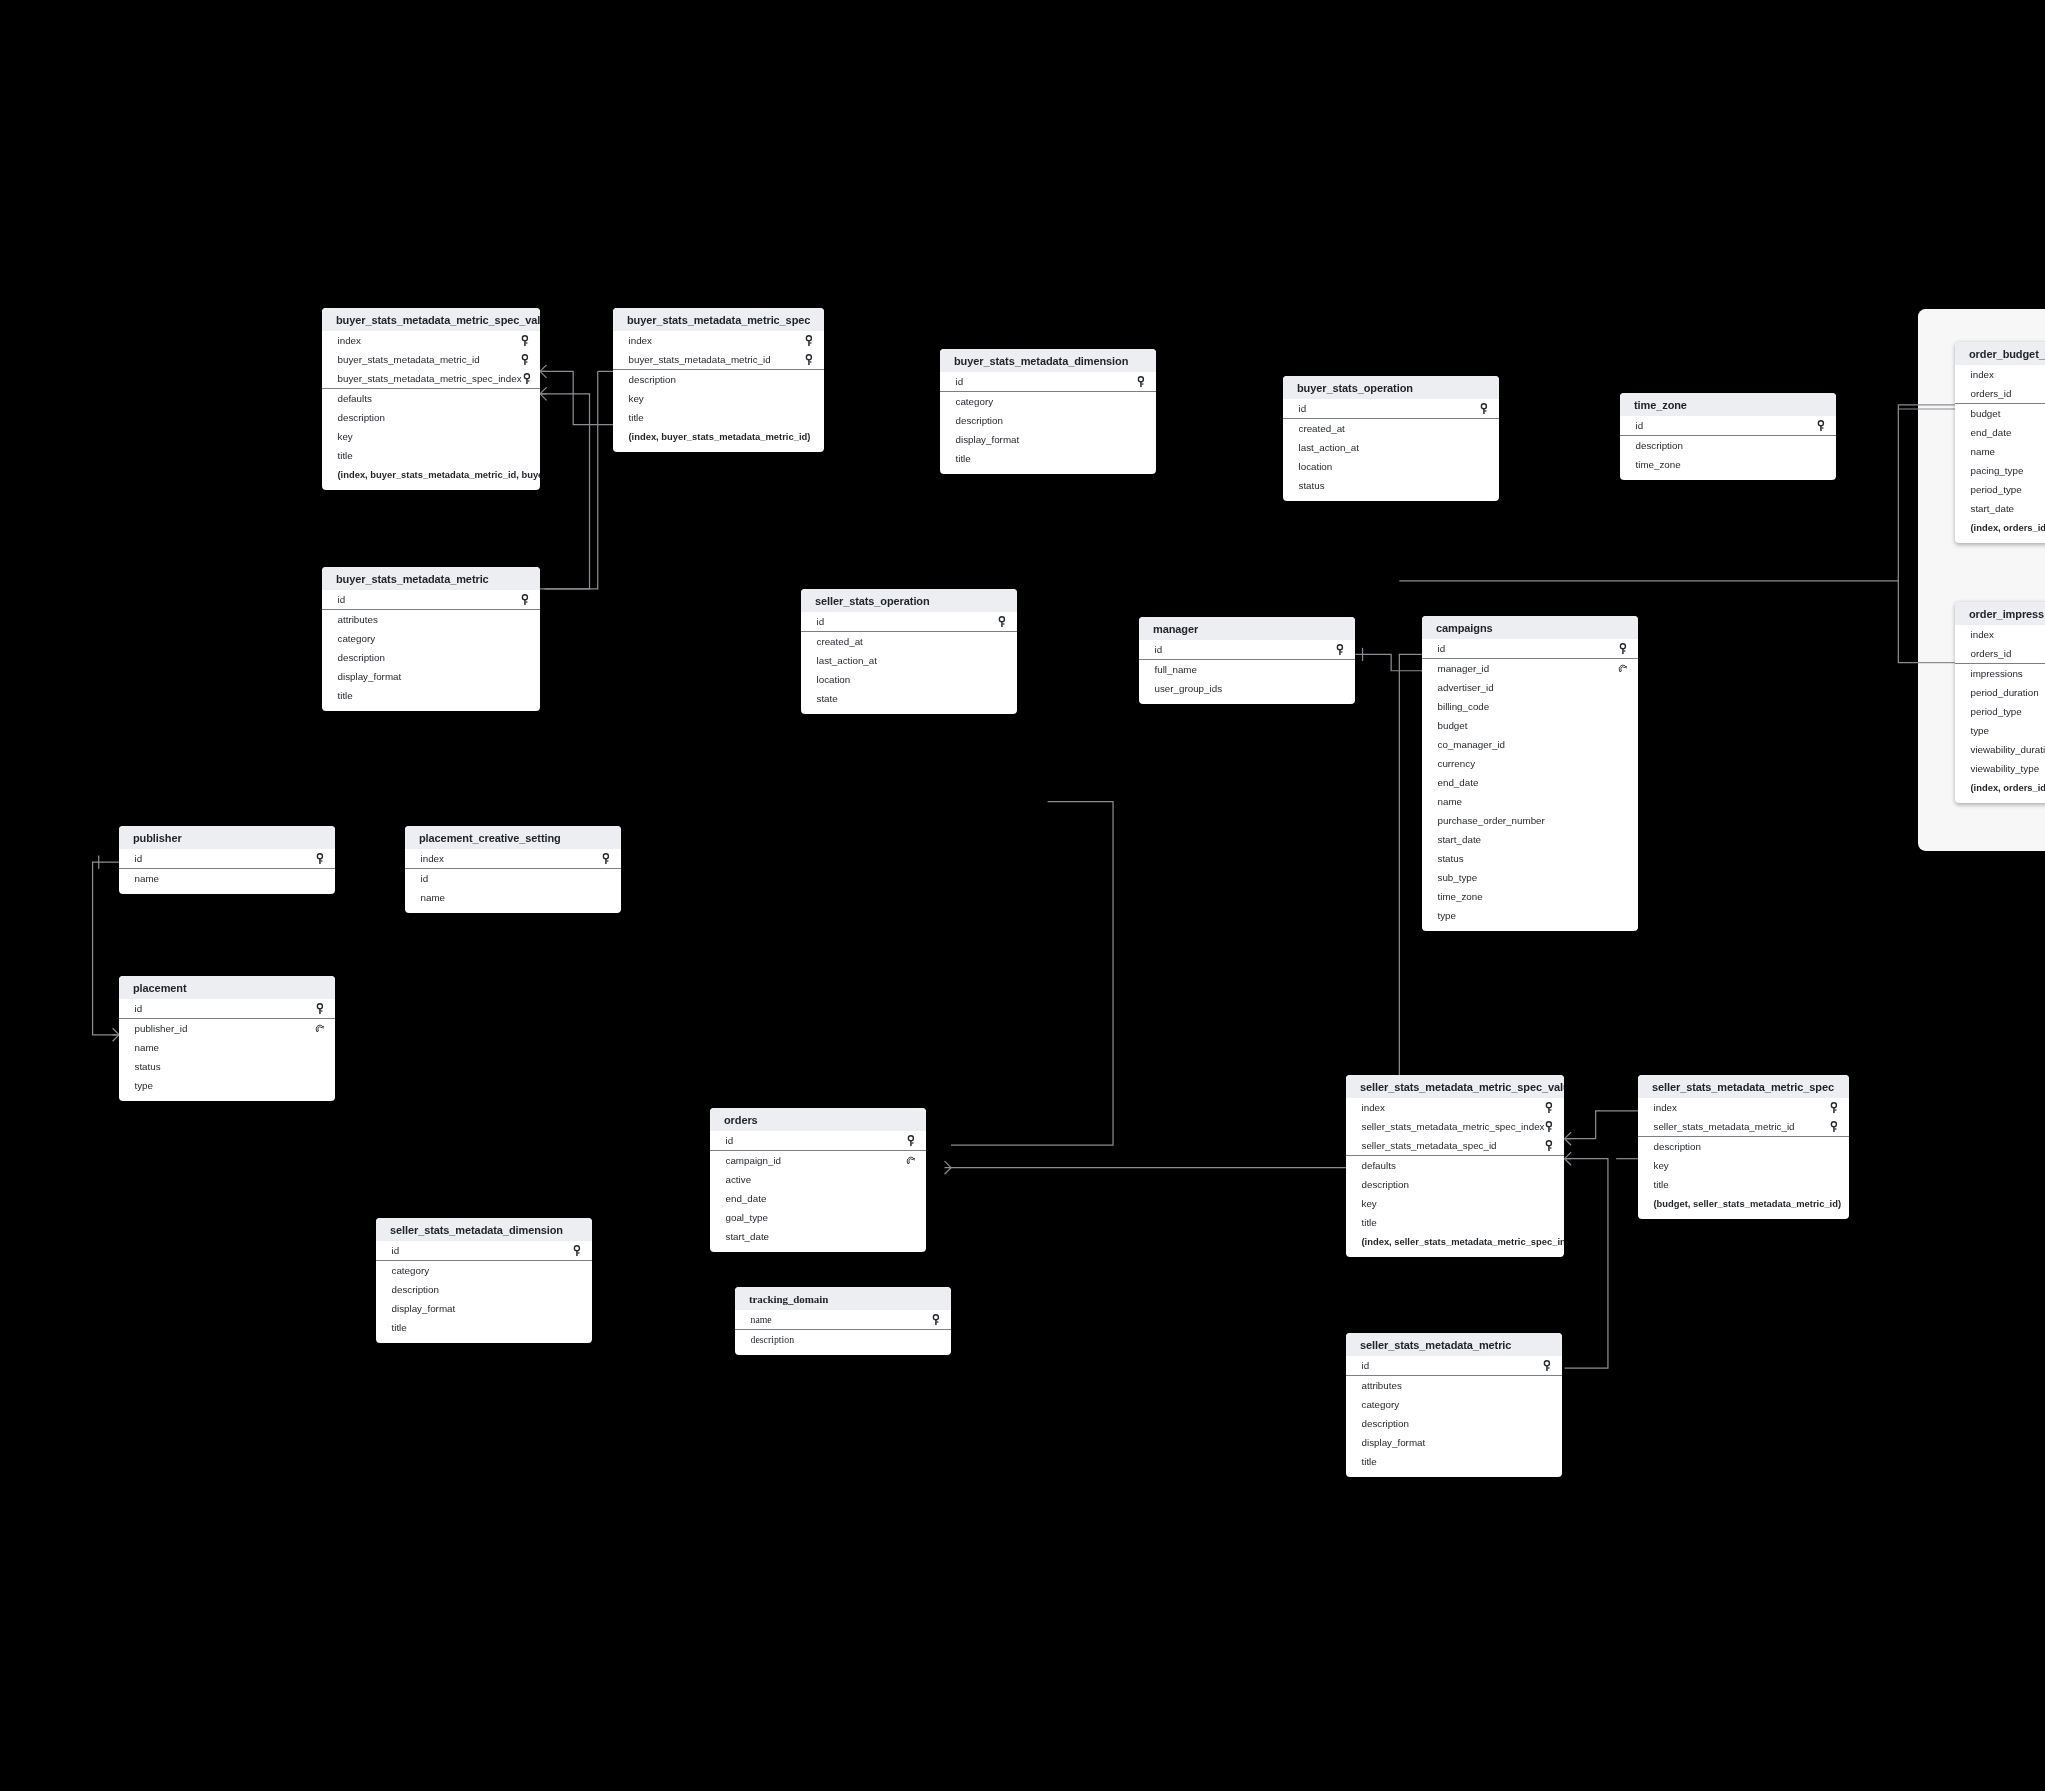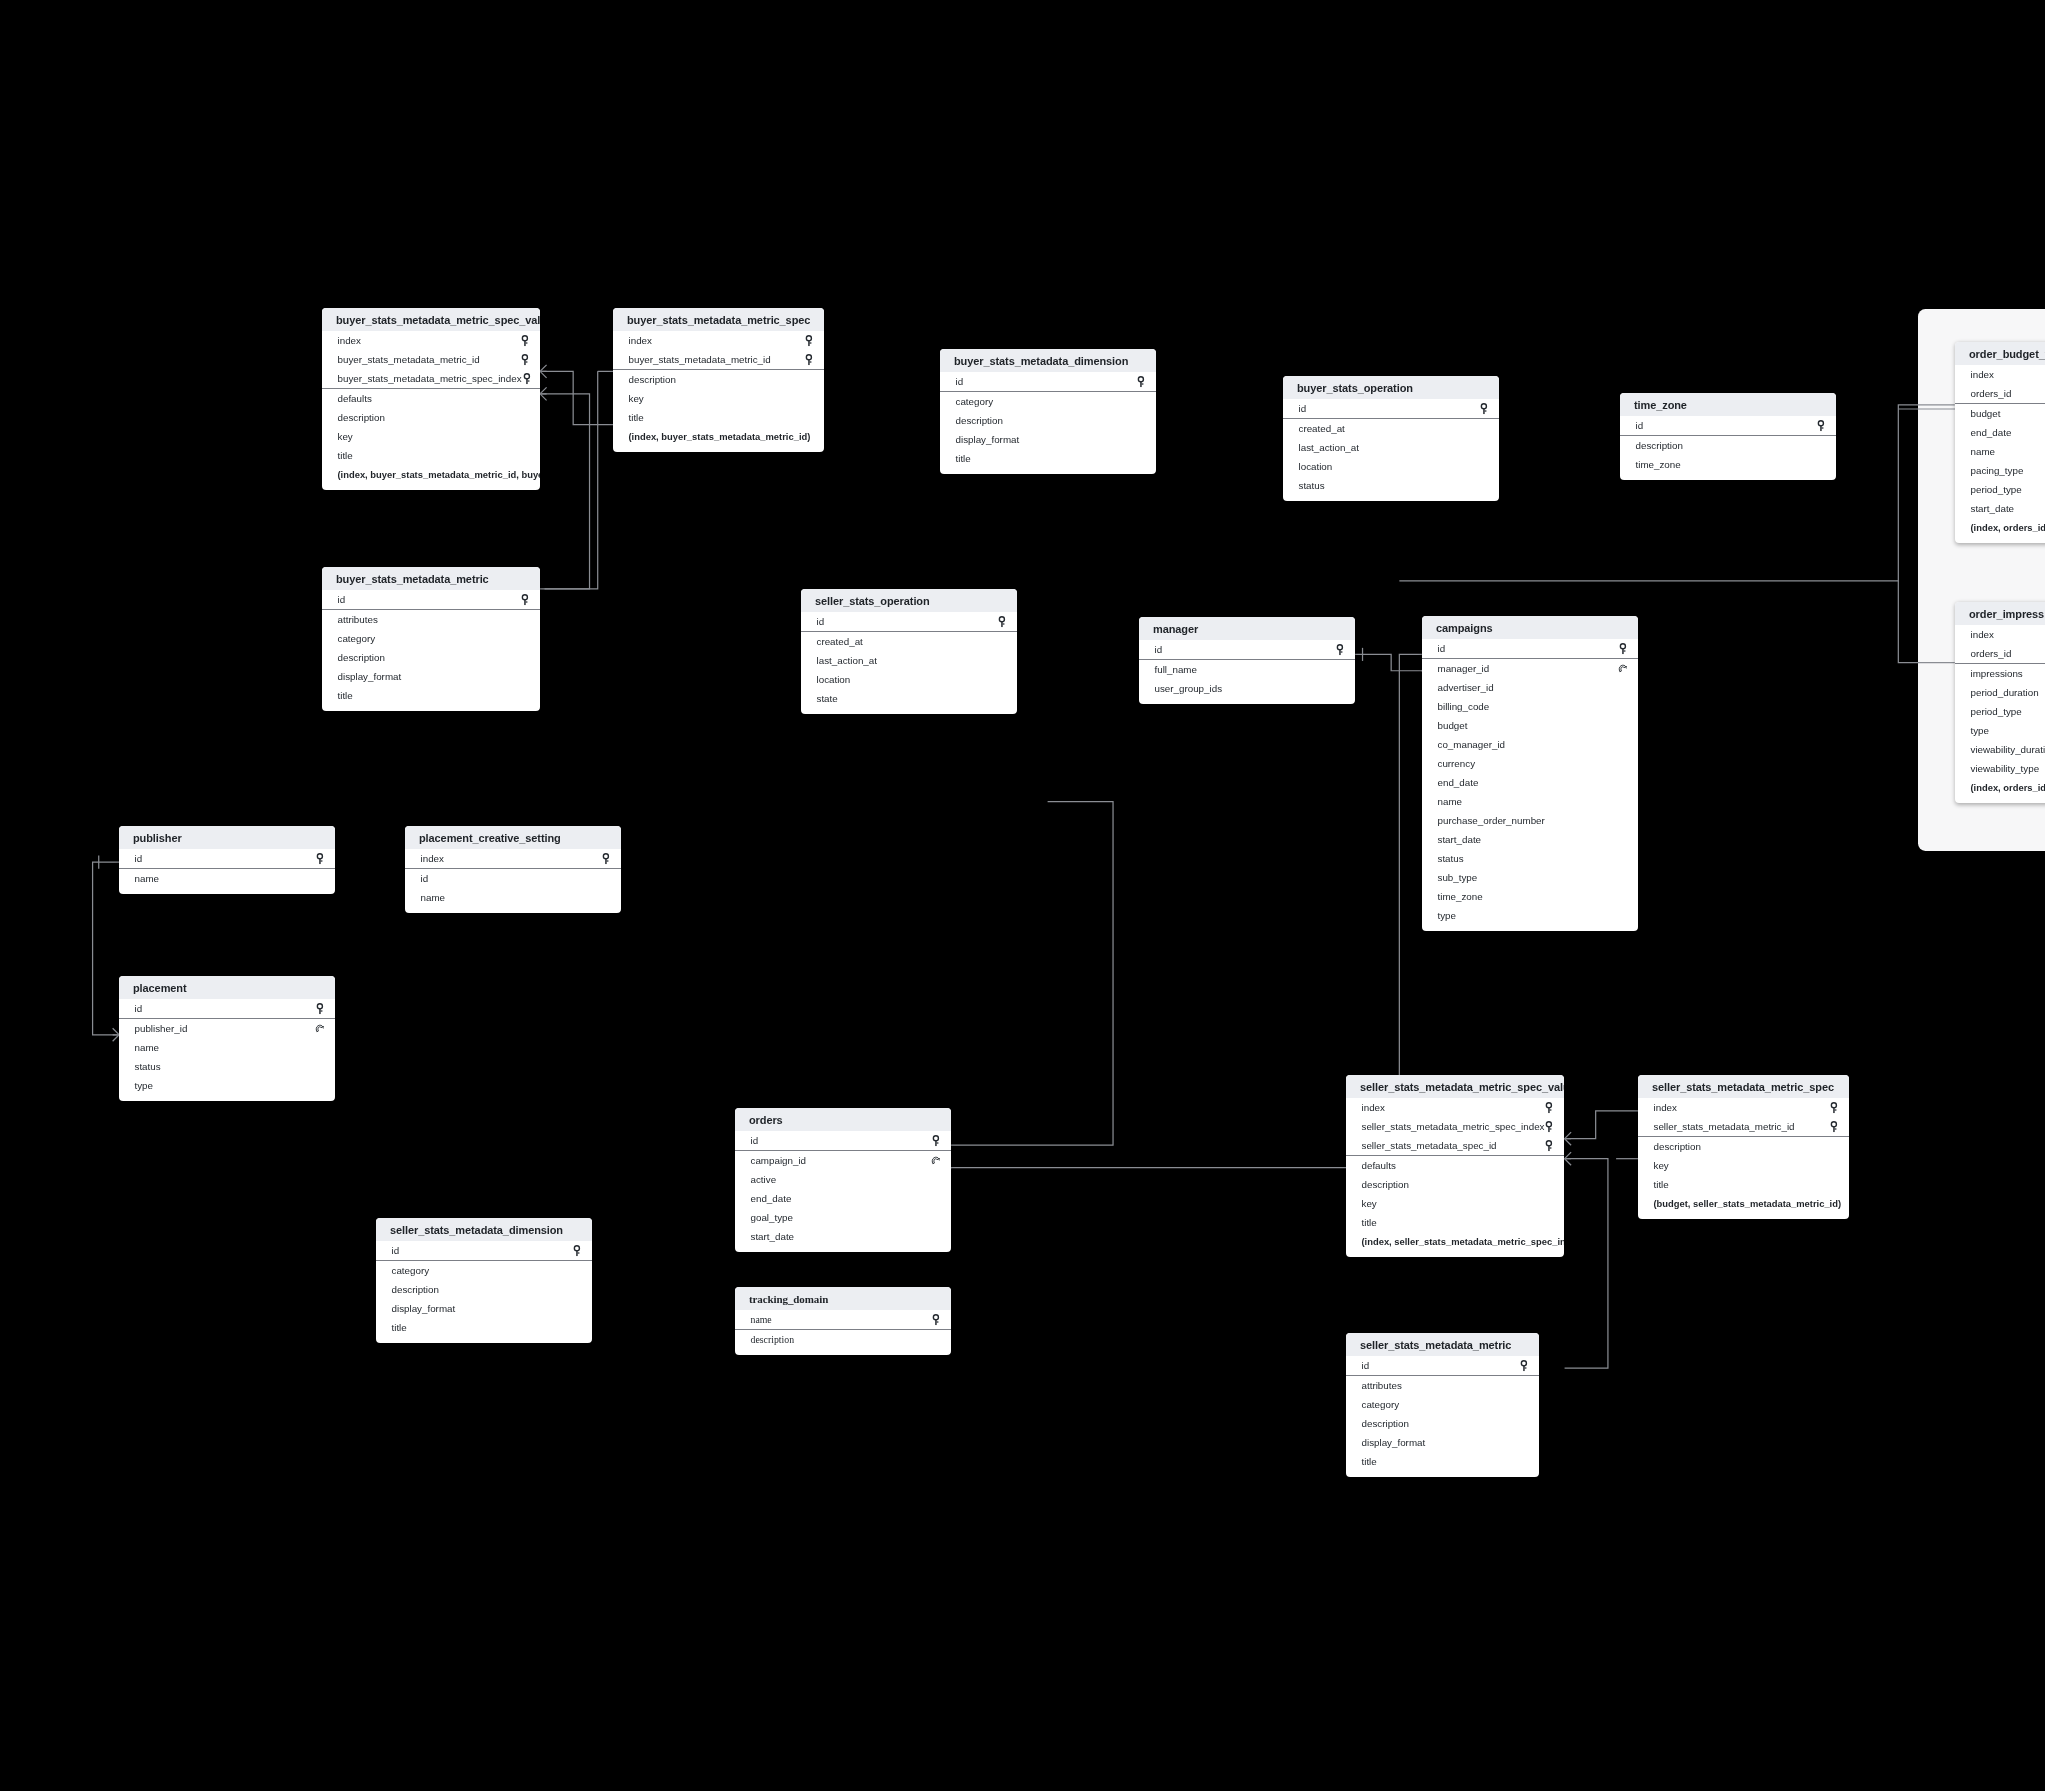--- a/index.html
+++ b/index.html
@@ -505,21 +505,21 @@
           <span>name</span>
         </div>
         <div class="row">
           <span>status</span>
         </div>
         <div class="row">
           <span>type</span>
         </div>
         <div style="height: 5.7px;"></div>
       </div>
-      <div class="tbl" style="left: 735px; top: 1108px; width: 216px;">
+      <div class="tbl" style="left: 710px; top: 1108px; width: 216px;">
         <div class="tbl-head">orders</div>
         <div class="pk-block">
           <div class="row">
             <span>id</span>
             <svg class="keyicon" viewBox="0 0 24 30">
               <circle cx="12" cy="8" r="6.2" fill="none" stroke="#24292f" stroke-width="3.4"></circle>
               <rect x="10.3" y="12" width="3.6" height="15" fill="#24292f"></rect>
               <rect x="13.6" y="18" width="4.6" height="3.1" fill="#24292f"></rect>
             </svg>
           </div>
@@ -660,21 +660,21 @@
               <rect x="10.3" y="12" width="3.6" height="15" fill="#24292f"></rect>
               <rect x="13.6" y="18" width="4.6" height="3.1" fill="#24292f"></rect>
             </svg>
           </div>
         </div>
         <div class="row">
           <span>description</span>
         </div>
         <div style="height: 5.7px;"></div>
       </div>
-      <div class="tbl" style="left: 1346px; top: 1333px; width: 193px;">
+      <div class="tbl" style="left: 1346px; top: 1333px; width: 216px;">
         <div class="tbl-head">seller_stats_metadata_metric</div>
         <div class="pk-block">
           <div class="row">
             <span>id</span>
             <svg class="keyicon" viewBox="0 0 24 30">
               <circle cx="12" cy="8" r="6.2" fill="none" stroke="#24292f" stroke-width="3.4"></circle>
               <rect x="10.3" y="12" width="3.6" height="15" fill="#24292f"></rect>
               <rect x="13.6" y="18" width="4.6" height="3.1" fill="#24292f"></rect>
             </svg>
           </div>

